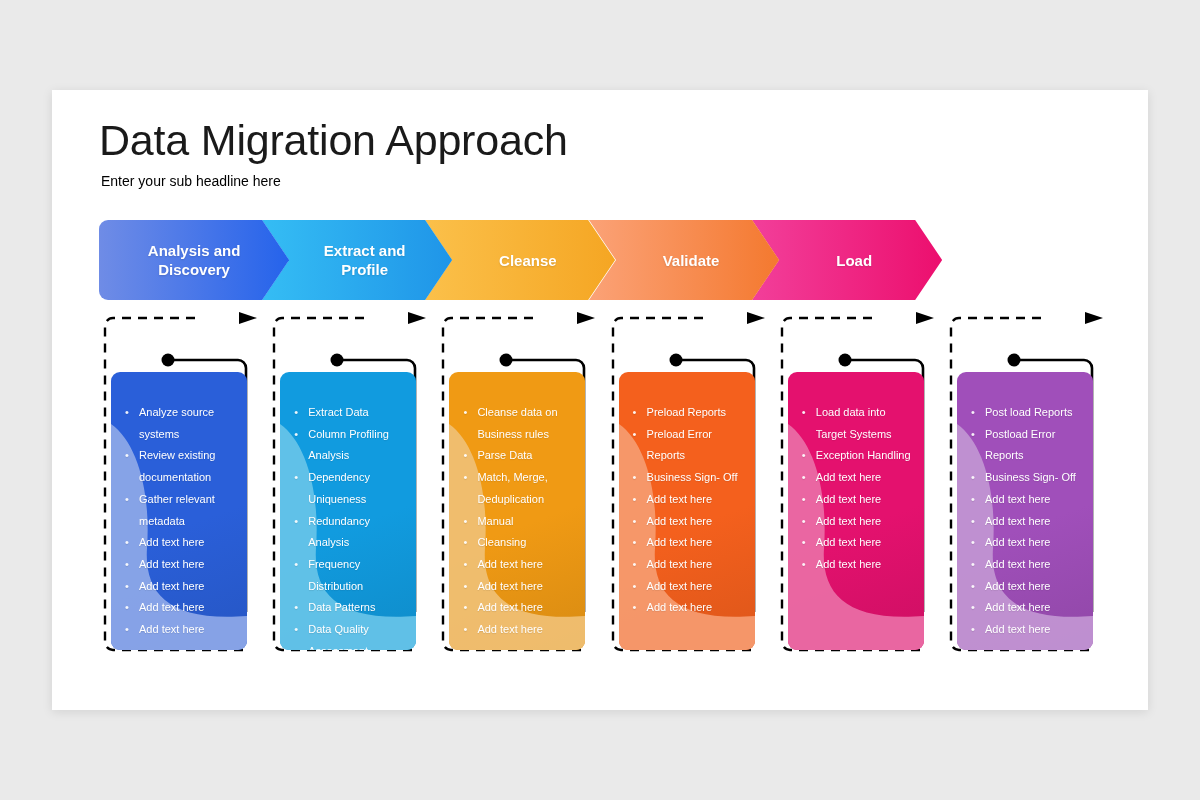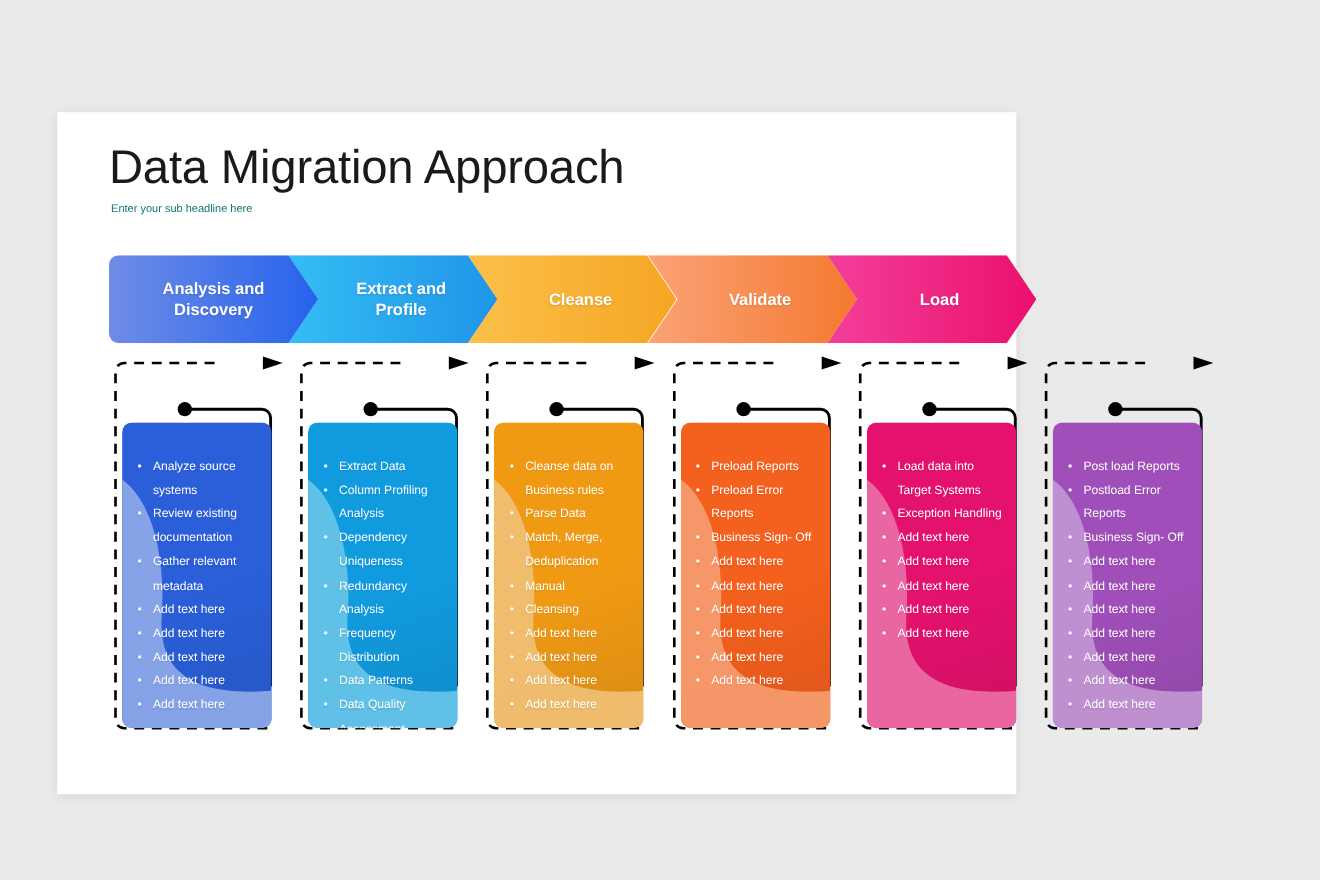--- a/index.html
+++ b/index.html
@@ -5,34 +5,34 @@
 <style>
   * { margin:0; padding:0; box-sizing:border-box; }
   html, body {
     width:1200px; height:800px;
     background:#eaeaea;
     font-family:"Liberation Sans", sans-serif;
     overflow:hidden;
   }
   #slide {
     position:absolute;
-    left:52px; top:102px;
-    width:872px; height:620px;
+    left:52px; top:90px;
+    width:1096px; height:620px;
     background:#ffffff;
     box-shadow:0 2px 10px rgba(0,0,0,.10);
   }
   
   #title {
     position:absolute; left:47px; top:26px;
     font-size:43px; font-weight:400; color:#1a1a1a;
     letter-spacing:-.2px; white-space:nowrap;
   }
   #subtitle {
     position:absolute; left:49px; top:83px;
-    font-size:10px; font-weight:400; color:#0f766e;
+    font-size:14px; font-weight:400; color:#000000;
     white-space:nowrap;
   }
   
   #chevrons {
     position:absolute; left:47px; top:130px;
     width:1006px; height:80px;padding-left:13px;
   }
   .chev {
     position:absolute; top:0; height:80px;
     display:flex; align-items:center; justify-content:center;

